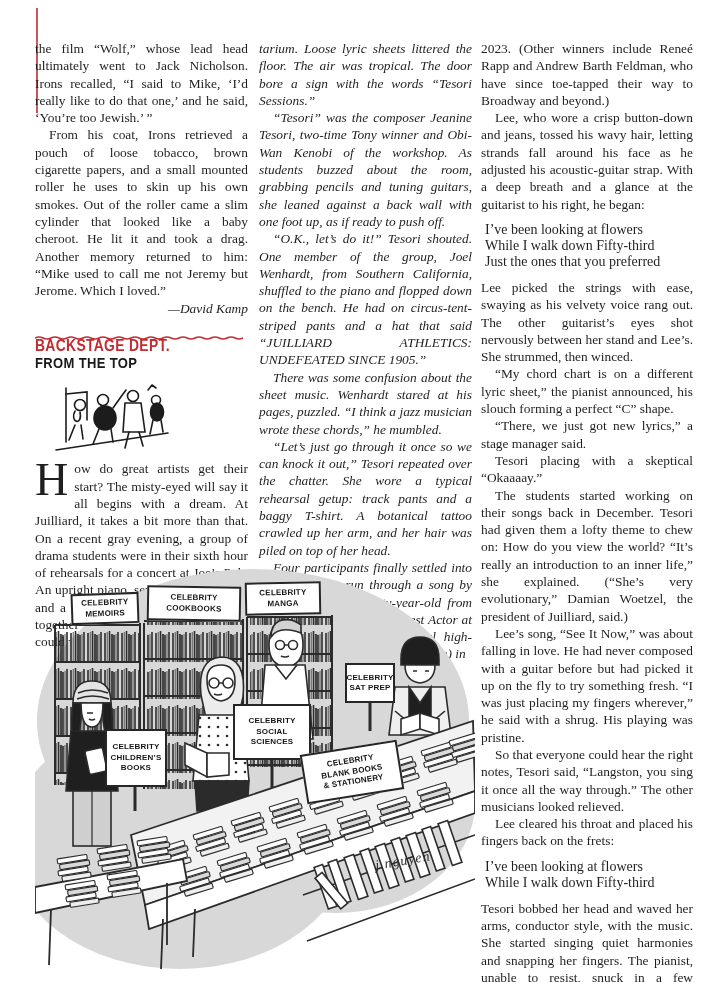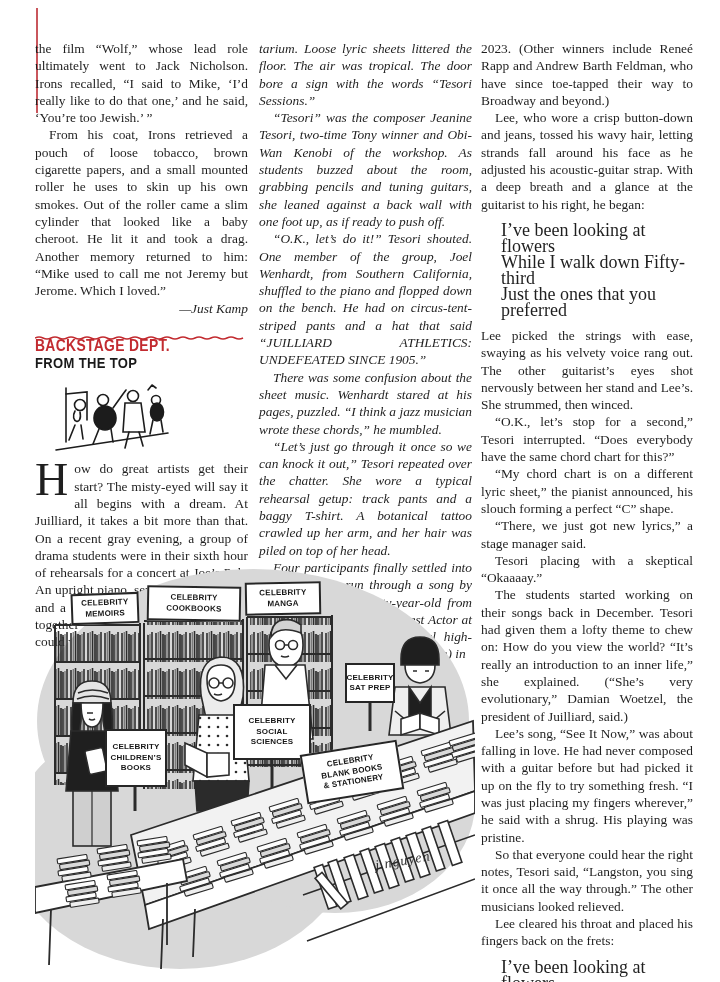--- a/index.html
+++ b/index.html
@@ -11,43 +11,43 @@
   .byline{text-align:right;font-style:italic;margin:1px 0 10px 0;}
   .rule-wrap{margin:4px 0 1px 0;height:6px;}
   .dept{display:inline-block;transform:scaleX(.84);transform-origin:0 50%;
         font-family:"Liberation Sans",sans-serif;font-weight:700;font-size:16.5px;
         letter-spacing:.4px;color:#c22b30;margin-top:2px;white-space:nowrap;}
   .sect{display:inline-block;transform:scaleX(.84);transform-origin:0 50%;
         font-family:"Liberation Sans",sans-serif;font-weight:700;font-size:15.5px;
         letter-spacing:.4px;color:#191919;margin-top:-1px;white-space:nowrap;}
   .spot{display:block;margin:8px 0 6px 18px;}
   .dropcap{float:left;font-size:46px;line-height:33px;padding:3px 6px 0 0;font-weight:400;}
-  .verse{margin:9px 0 9px 20px;font-size:18px;line-height:16px;text-align:left;}
+  .verse{margin:9px 0 9px 4px;font-size:14px;line-height:16px;text-align:left;}
   .verse div{text-indent:0;}
   .illus{position:absolute;left:35px;top:553px;width:440px;height:424px;}
   .illus svg{position:absolute;left:0;top:0;}
   .sign{position:absolute;box-sizing:border-box;background:#fff;border:2px solid #262626;
         display:flex;align-items:center;justify-content:center;text-align:center;
         font-family:"Liberation Sans",sans-serif;font-weight:700;font-size:8px;line-height:1.3;
         letter-spacing:.2px;white-space:pre-line;color:#161616;padding:2px;}
   .signature{position:absolute;left:340px;top:300px;transform:rotate(-10deg);
         font-style:italic;font-size:14px;letter-spacing:1px;color:#2b2b2b;}
   .edge-mark{position:absolute;left:36px;top:8px;width:2px;height:105px;background:#c9565c;}
 </style>
 </head>
 <body>
 
 <div class="page">
 
   <div class="edge-mark"></div>
 
   <div class="col" style="left:35px;">
-    <p class="noindent">the film “Wolf,” whose lead role ultimately went to Jack Nicholson. Irons recalled, “I said to Mike, ‘I’d really like to do that one,’ and he said, ‘You’re too Jewish.’ ”</p>
+    <p class="noindent">the film “Wolf,” whose lead head ultimately went to Jack Nicholson. Irons recalled, “I said to Mike, ‘I’d really like to do that one,’ and he said, ‘You’re too Jewish.’ ”</p>
     <p>From his coat, Irons retrieved a pouch of loose tobacco, brown cigarette papers, and a small mounted roller he uses to skin up his own smokes. Out of the roller came a slim cylinder that looked like a baby cheroot. He lit it and took a drag. Another memory returned to him: “Mike used to call me not Jeremy but Jerome. Which I loved.”</p>
-    <div class="byline">—Just Kamp</div>
+    <div class="byline">—David Kamp</div>
 
     <div class="rule-wrap">
       <svg width="213" height="6" viewBox="0 0 213 6">
         <path d="M0 3 q4 -2 8 0 t8 0 t8 0 t8 0 t8 0 t8 0 t8 0 t8 0 t8 0 t8 0 t8 0 t8 0 t8 0 t8 0 t8 0 t8 0 t8 0 t8 0 t8 0 t8 0 t8 0 t8 0 t8 0 t8 0 t8 0 t8 0" fill="none" stroke="#c22b30" stroke-width="1.4"></path>
       </svg>
     </div>
     <div><span class="dept">BACKSTAGE DEPT.</span></div>
     <div><span class="sect">FROM THE TOP</span></div>
 
     <svg class="spot" width="118" height="74" viewBox="0 0 118 74">
@@ -86,21 +86,20 @@
 
   <div class="col" style="left:481px;width:212px;">
     <p class="noindent">2023. (Other winners include Reneé Rapp and Andrew Barth Feldman, who have since toe-tapped their way to Broadway and beyond.)</p>
     <p>Lee, who wore a crisp button-down and jeans, tossed his wavy hair, letting strands fall around his face as he adjusted his acoustic-guitar strap. With a deep breath and a glance at the guitarist to his right, he began:</p>
     <div class="verse">
       <div>I’ve been looking at flowers</div>
       <div>While I walk down Fifty-third</div>
       <div>Just the ones that you preferred</div>
     </div>
     <p class="noindent">Lee picked the strings with ease, swaying as his velvety voice rang out. The other guitarist’s eyes shot nervously between her stand and Lee’s. She strummed, then winced.</p>
-    <p>“O.K., let’s stop for a second,” Tesori interrupted. “Does everybody have the same chord chart for this?”</p>
     <p>“My chord chart is on a different lyric sheet,” the pianist announced, his slouch forming a perfect “C” shape.</p>
     <p>“There, we just got new lyrics,” a stage manager said.</p>
     <p>Tesori placing with a skeptical “Okaaaay.”</p>
     <p>The students started working on their songs back in December. Tesori had given them a lofty theme to chew on: How do you view the world? “It’s really an introduction to an inner life,” she explained. (“She’s very evolutionary,” Damian Woetzel, the president of Juilliard, said.)</p>
     <p>Lee’s song, “See It Now,” was about falling in love. He had never composed with a guitar before but had picked it up on the fly to try something fresh. “I was just placing my fingers wherever,” he said with a shrug. His playing was pristine.</p>
     <p>So that everyone could hear the right notes, Tesori said, “Langston, you sing it once all the way through.” The other musicians looked relieved.</p>
     <p>Lee cleared his throat and placed his fingers back on the frets:</p>
     <div class="verse">
       <div>I’ve been looking at flowers</div>
       <div>While I walk down Fifty-third</div>

